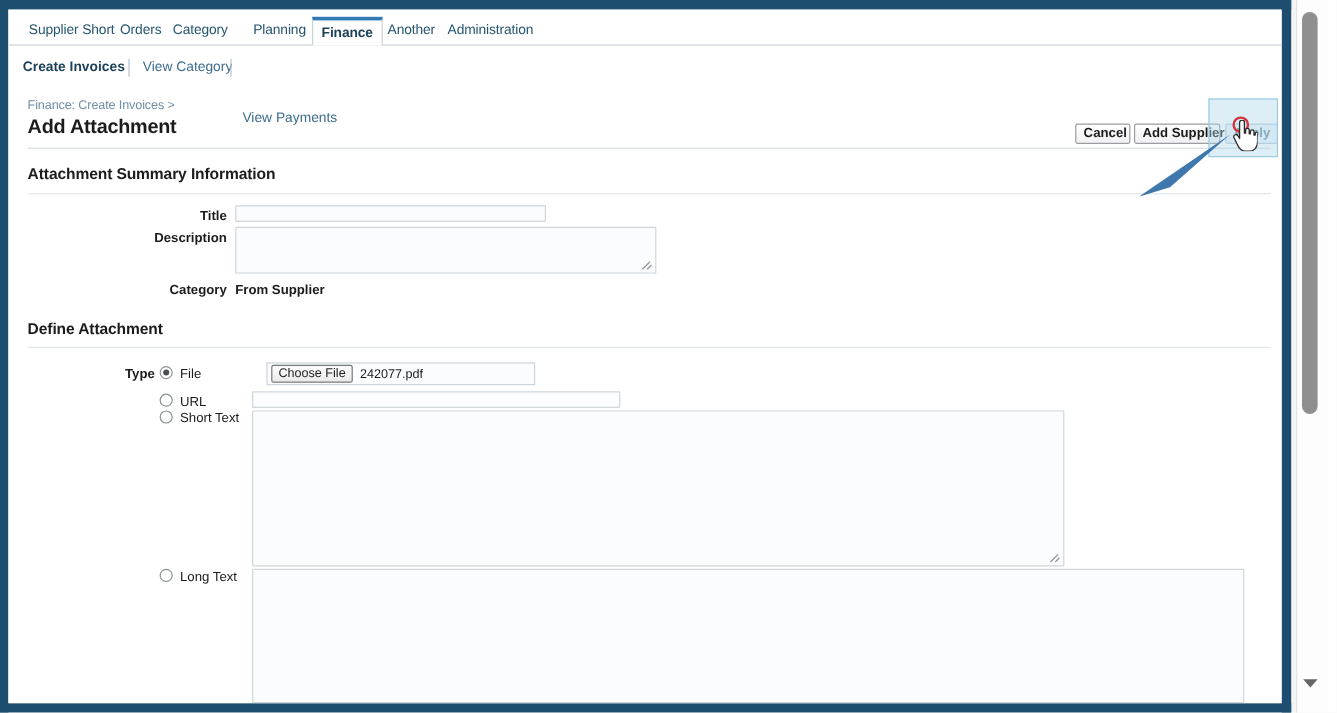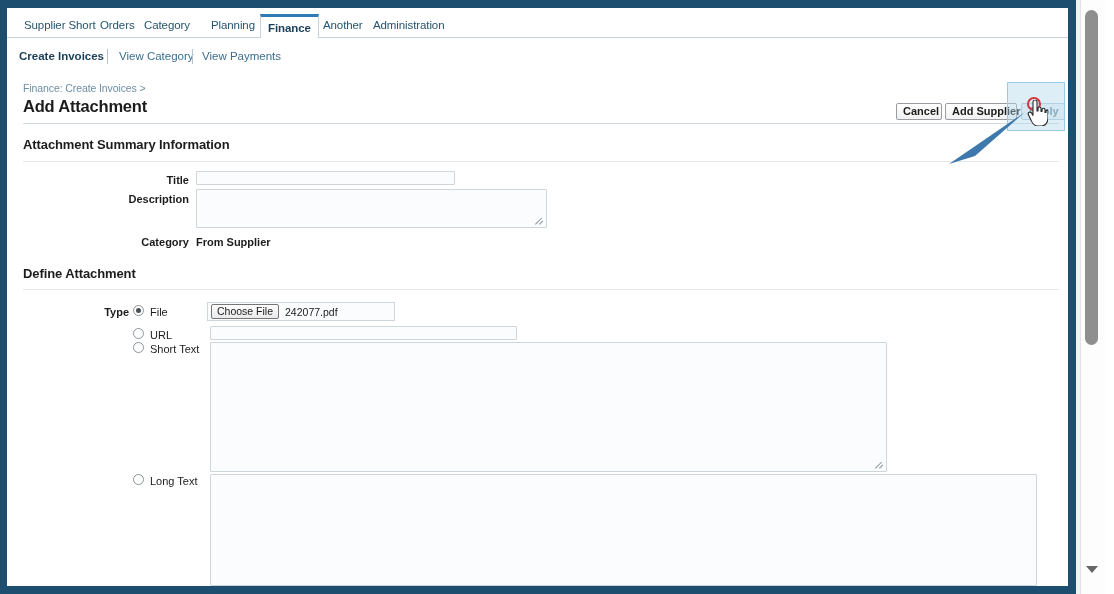--- a/index.html
+++ b/index.html
@@ -373,21 +373,21 @@
       <div class="topnav-item active" style="left:253px;">Finance</div>
       <div class="topnav-item" style="left:309px;">Another</div>
       <div class="topnav-item" style="left:359px;">Administration</div>
     </div>
 
     <div class="subnav">
       <div class="subnav-item active" style="left:12px;">Create Invoices</div>
       <div class="subnav-sep" style="left:100px;"></div>
       <div class="subnav-item" style="left:112px;">View Category</div>
       <div class="subnav-sep" style="left:185px;"></div>
-      <div class="subnav-item" style="left:195px;">View Payments</div>
+      <div class="subnav-item" style="left:195px;margin-top:43px;">View Payments</div>
     </div>
 
     <div class="breadcrumb">Finance: Create Invoices &gt;</div>
     <div class="page-title">Add Attachment</div>
 
     <div class="btn" style="left:889px; top:95px; width:46px;">Cancel</div>
     <div class="btn" style="left:938px; top:95px; width:72px;">Add Supplier</div>
     <div class="btn ghost" style="left:1014px; top:95px; width:44px;">Apply</div>
 
     <div class="hdr-rule"></div>
@@ -407,21 +407,21 @@
     <div class="field-label" style="left:110px; top:228px; width:72px;">Category</div>
     <div class="field-value" style="left:189px; top:228px;">From Supplier</div>
 
     <div class="section-title" style="top:258px;">Define Attachment</div>
     <div class="section-rule" style="top:281px;"></div>
 
     <div class="field-label" style="left:88px; top:298px; width:34px;">Type</div>
 
     <div class="radio checked" style="left:126px; top:297px;"></div>
     <div class="radio-label" style="left:143px; top:298px;">File</div>
-    <div class="file-control" style="left:200px; top:294px; width:188px;">
+    <div class="file-control" style="left:215px; top:294px; width:224px;">
       <span class="file-btn">Choose File</span>
       <span class="file-name">242077.pdf</span>
     </div>
 
     <div class="radio" style="left:126px; top:320px;"></div>
     <div class="radio-label" style="left:143px; top:321px;">URL</div>
     <input class="txt-input" type="text" style="left: 203px; top: 318px; width: 307px; height: 14px; font-size: 11px; padding: 0px 3px;" value="">
 
     <div class="radio" style="left:126px; top:334px;"></div>
     <div class="radio-label" style="left:143px; top:335px;">Short Text</div>

